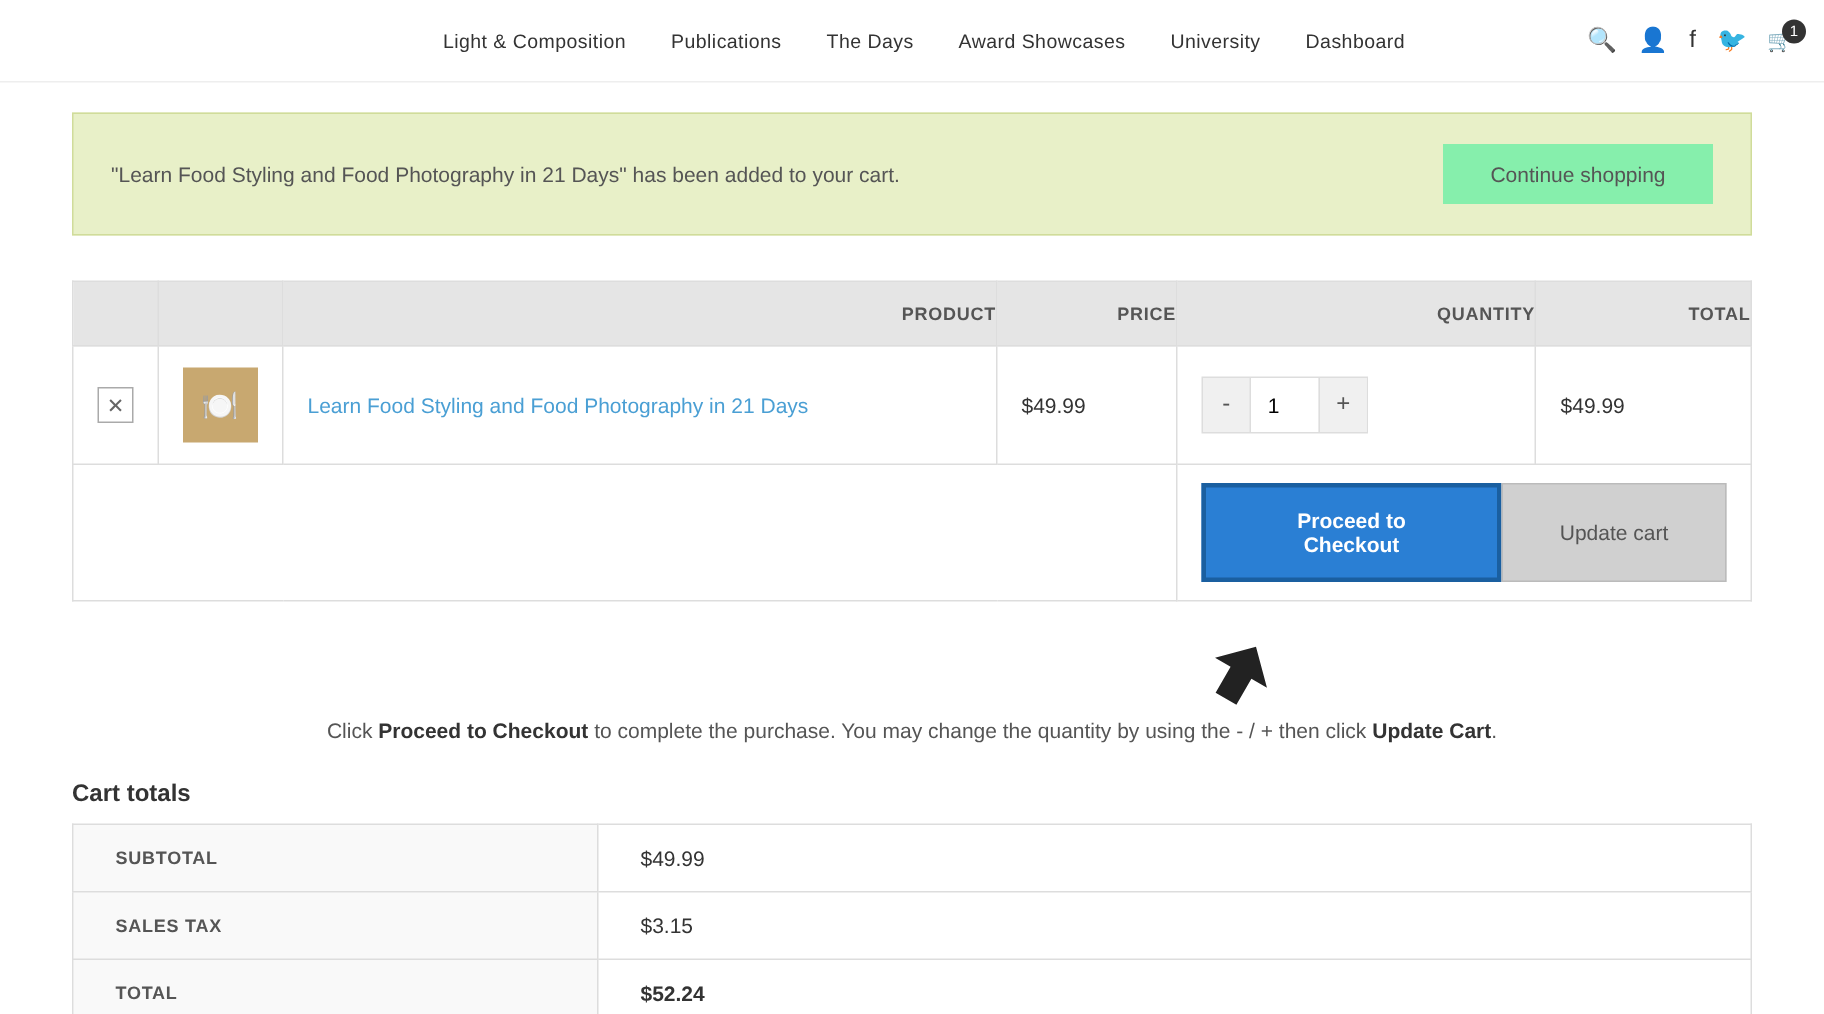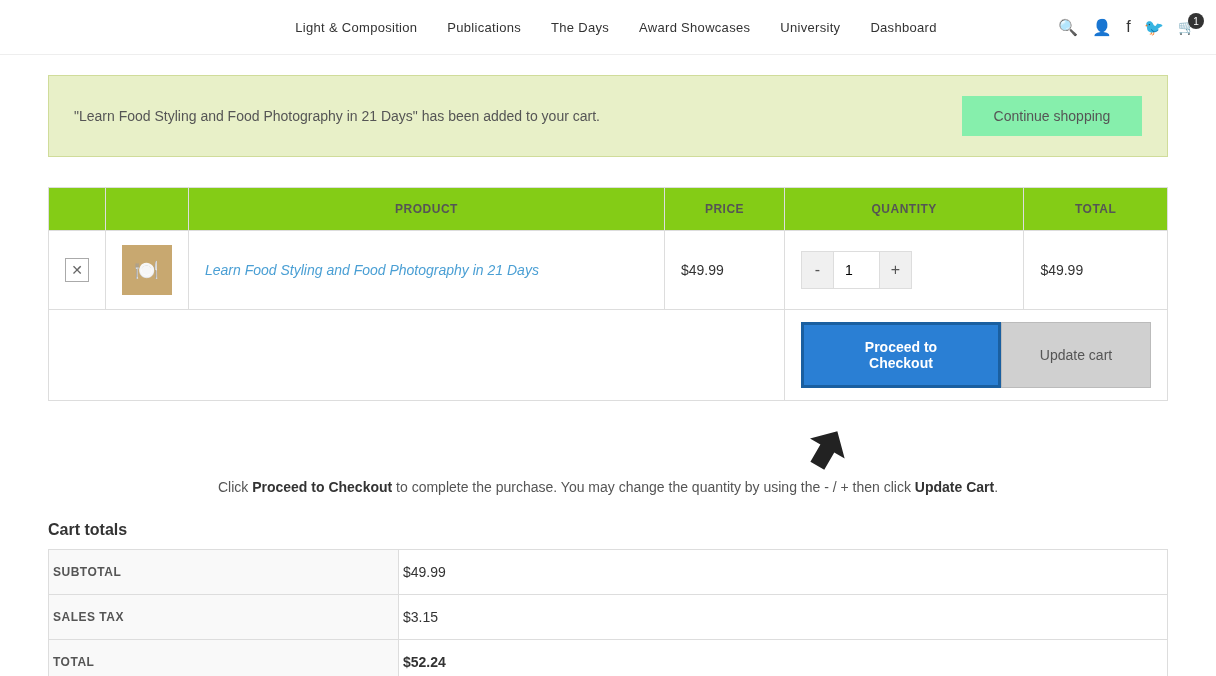--- a/index.html
+++ b/index.html
@@ -91,28 +91,28 @@
     }
 
     
     .cart-table {
       width: 100%;
       border-collapse: collapse;
       border: 1px solid #ddd;
       margin-bottom: 20px;
     }
     .cart-table th {
-      background: #84cc16;
-      border: 1px solid #ddd;
-      padding: 14px 24px;
+      background: #e5e5e5;
+      border: 1px solid #ddd;
+      padding: 14px 0;
       font-size: 12px;
       font-weight: bold;
       letter-spacing: 0.5px;
       color: #555;
-      text-align: center;
+      text-align: right;
     }
     .cart-table td {
       border: 1px solid #ddd;
       padding: 14px 16px;
       vertical-align: middle;
     }
     .remove-btn {
       background: none;
       border: 1px solid #aaa;
       width: 24px;
@@ -130,21 +130,20 @@
       background: #c8a870;
       display: flex;
       align-items: center;
       justify-content: center;
       font-size: 20px;
     }
     .product-link {
       color: #4a9fd4;
       text-decoration: none;
       font-size: 14px;
-      font-style: italic;
     }
 
     
     .qty-controls {
       display: flex;
       align-items: center;
       border: 1px solid #ddd;
       width: fit-content;
     }
     .qty-btn {
@@ -229,21 +228,21 @@
       margin-top: 26px;
     }
     .cart-totals-table {
       width: 100%;
       border-collapse: collapse;
       border: 1px solid #ddd;
       margin-bottom: 20px;
     }
     .cart-totals-table td {
       border: 1px solid #ddd;
-      padding: 14px 4px;
+      padding: 14px 28px;
       margin-left: 23px;
     }
     .totals-label {
       background: #f9f9f9;
       font-size: 12px;
       font-weight: bold;
       letter-spacing: 0.5px;
       color: #555;
       width: 350px;
     }

